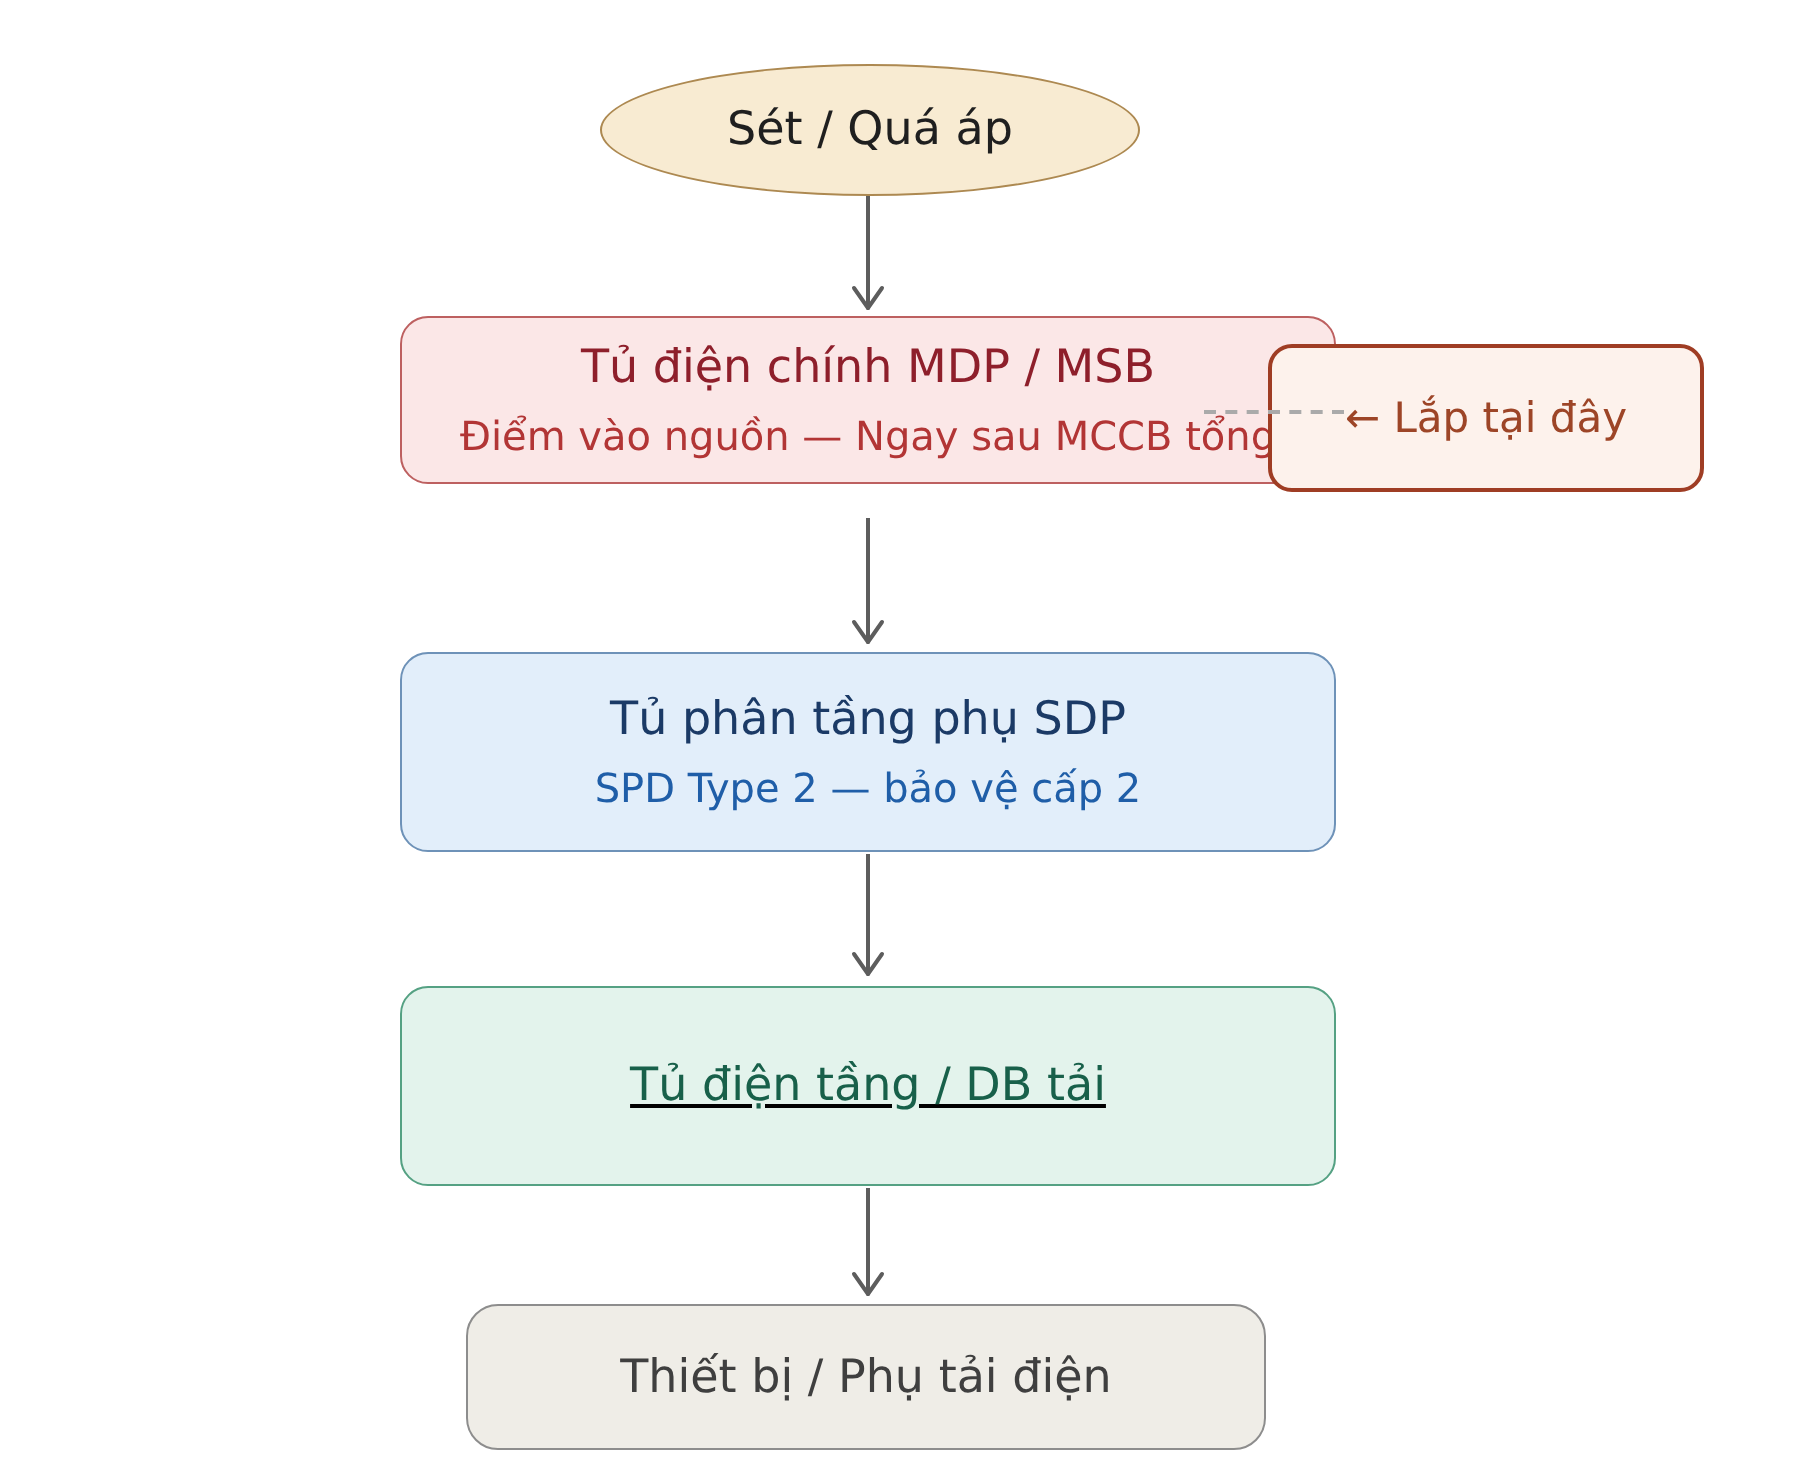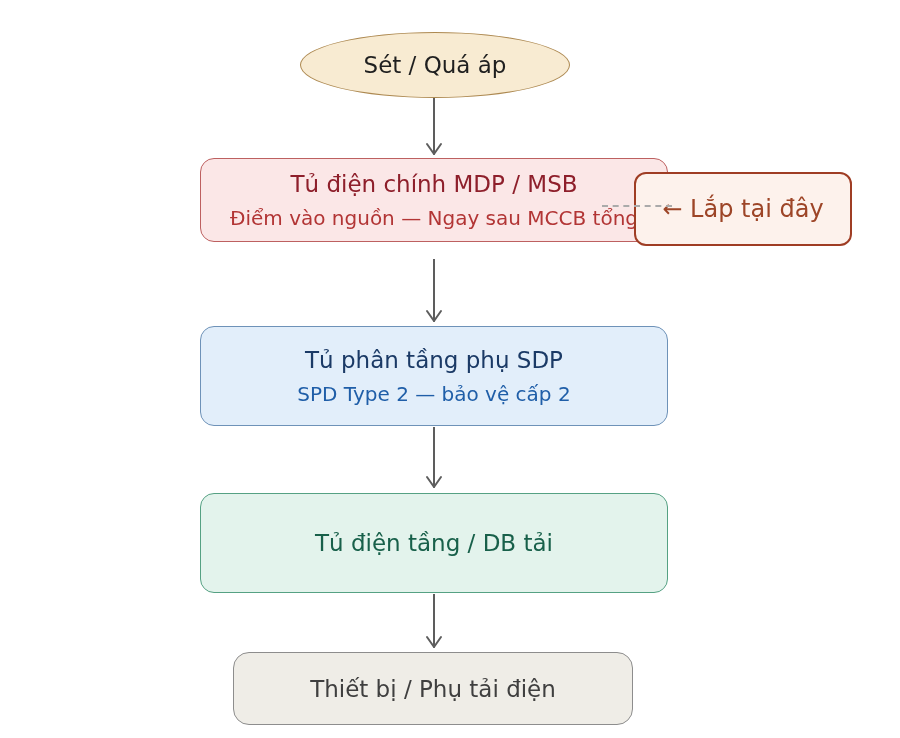--- a/index.html
+++ b/index.html
@@ -32,30 +32,30 @@
     left:200px;top:158px;width:468px;height:84px;
     background:var(--c-mdp_fill);border:1.5px solid var(--c-mdp_border);
   }
   .box-mdp .title{color:var(--c-mdp_title);}
   .box-mdp .subtitle{color:var(--c-mdp_subtitle);}
   .box-spd1{
     left:634px;top:172px;width:218px;height:74px;border-radius:12px;
     background:var(--c-spd1_fill);border:2px solid var(--c-spd1_border);z-index:20;
   }
   .box-spd1 .title{font-size:21px;line-height:27px;color:var(--c-spd1_title);white-space:nowrap;}
-  .box-spd1 .subtitle{font-size:24px;line-height:25px;color:var(--c-spd1_subtitle);white-space:nowrap;}
+  .box-spd1 .subtitle{font-size:21px;line-height:25px;color:var(--c-spd1_subtitle);white-space:nowrap;}
   .box-sdp{
     left:200px;top:326px;width:468px;height:100px;
     background:var(--c-sdp_fill);border:1.5px solid var(--c-sdp_border);
   }
   .box-sdp .title{color:var(--c-sdp_title);}
   .box-sdp .subtitle{color:var(--c-sdp_subtitle);}
   .box-db{
     left:200px;top:493px;width:468px;height:100px;
-    background:var(--c-db_fill);border:1.5px solid var(--c-db_border);
+    background:var(--c-db_fill);border:1.5px solid var(--c-db_border);text-decoration:underline;
   }
   .box-db .title{color:var(--c-db_title);}
   .box-db .subtitle{color:var(--c-db_subtitle);}
   .box-load{
     left:233px;top:652px;width:400px;height:73px;border-radius:16px;
     background:var(--c-load_fill);border:1.5px solid var(--c-load_border);
     color:var(--c-load_text);font-size:23px;
   }
   .arrow{position:absolute;left:422px;width:24px;z-index:5;}
   .arrow svg{display:block;}

